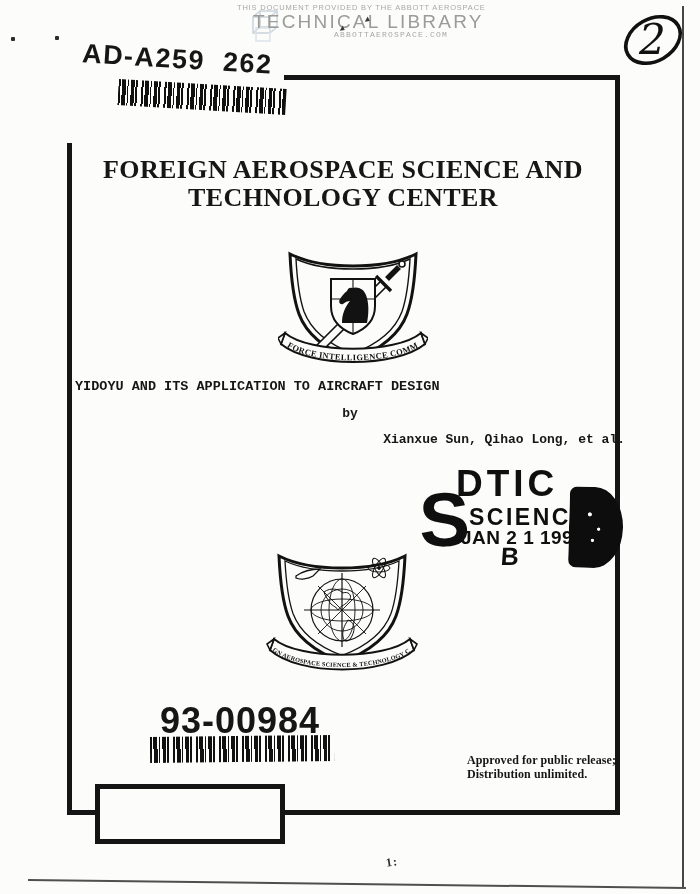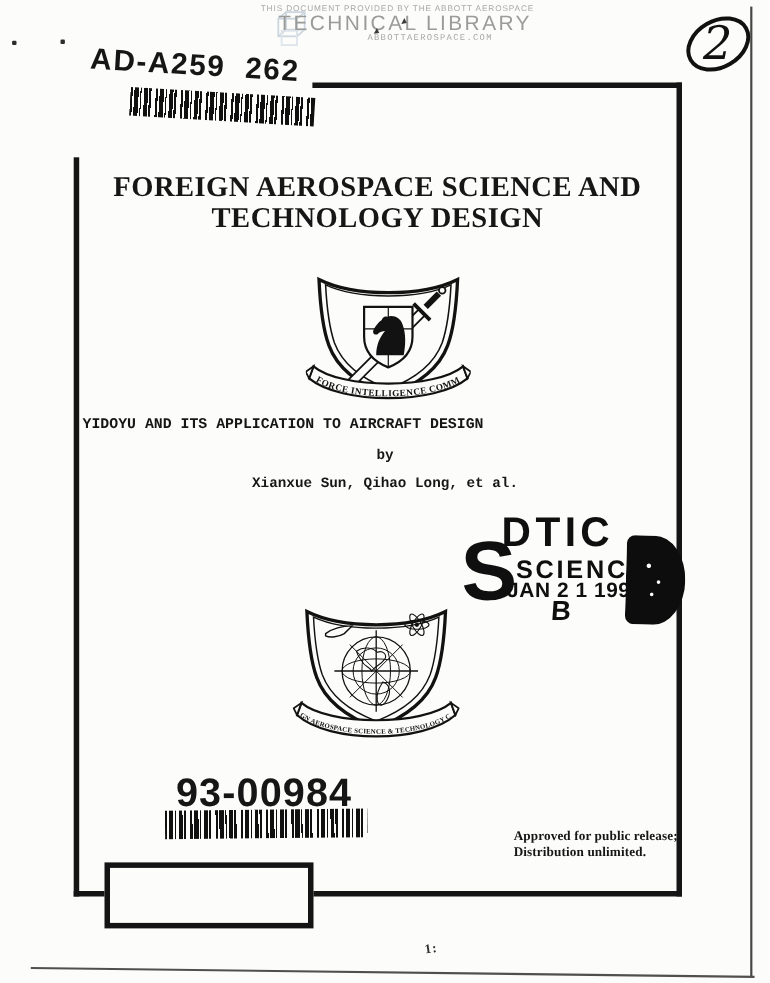--- a/index.html
+++ b/index.html
@@ -36,21 +36,21 @@
   .f-bottom{left:67px;top:810px;width:553px;height:5px;}
   .f-left{left:67px;top:143px;width:5px;height:672px;}
 
   .report-id{left:413px;top:85px;font-size:14px;letter-spacing:.2px;white-space:nowrap;}
 
   .center-title{left:70px;top:156px;width:546px;text-align:center;font-weight:bold;
                 font-size:26px;line-height:28px;letter-spacing:.4px;}
 
   .doc-title{left:75px;top:379px;width:550px;text-align:left;font-size:13.5px;font-weight:bold;white-space:nowrap;}
   .byline{left:75px;top:406px;width:550px;text-align:center;font-size:13px;font-weight:bold;}
-  .authors{left:75px;top:432px;width:550px;text-align:center;font-size:13px;font-weight:bold;white-space:nowrap;}
+  .authors{left:75px;top:432px;width:550px;text-align:right;font-size:13px;font-weight:bold;white-space:nowrap;}
 
   
   .dtic{color:#0f0f0f;}
   .st-s{left:419px;top:482px;font-size:76px;line-height:76px;font-weight:bold;transform:rotate(-2deg);}
   .st-name{left:456px;top:465px;font-size:37px;line-height:38px;font-weight:bold;letter-spacing:4px;transform:scaleY(1.02);}
   .st-electe{left:469px;top:505px;font-size:23px;line-height:24px;font-weight:bold;letter-spacing:2.5px;}
   .st-date{left:461px;top:528px;font-size:19px;line-height:20px;font-weight:bold;letter-spacing:.5px;white-space:nowrap;}
   .st-b{left:501px;top:543px;font-size:25px;line-height:26px;font-weight:bold;transform:skewX(-4deg);}
   .st-d{left:569px;top:487px;width:54px;height:81px;transform:rotate(1.5deg);
         border-radius:8px 30px 30px 8px / 8px 42px 42px 8px;
@@ -107,21 +107,21 @@
   <div class="abs barcode bc1"></div>
 
   <div class="abs frame f-top"></div>
   <div class="abs frame f-right"></div>
   <div class="abs frame f-bottom"></div>
   <div class="abs frame f-left"></div>
 
 
   <div class="abs serif center-title">
     <div>FOREIGN AEROSPACE SCIENCE AND</div>
-    <div>TECHNOLOGY DESIGN</div>
+    <div>TECHNOLOGY CENTER</div>
   </div>
 
   <svg class="abs" style="left:278px;top:246px;" width="150" height="126" viewBox="0 0 150 126">
     <g fill="none" stroke="#121212">
       <path d="M12,8 C28,16 50,20 75,20 C100,20 122,16 138,8 C137,30 135,52 129,68 C121,90 101,104 75,114 C49,104 29,90 21,68 C15,52 13,30 12,8 Z" stroke-width="3" fill="#fcfcfa"></path>
       <path d="M18,13 C32,19.5 52,23 75,23 C98,23 118,19.5 132,13 C131,32 129,51 124,65.5 C116.5,85.5 99,98.5 75,107.5 C51,98.5 33.5,85.5 26,65.5 C21,51 19,32 18,13 Z" stroke-width="1.4"></path>
       <path d="M37,101 L103,35 L108,41 L42,107 Z" stroke-width="1.6" fill="#fcfcfa"></path>
       <line x1="98" y1="30" x2="113" y2="45" stroke-width="3.4"></line>
       <line x1="109" y1="33" x2="121" y2="21" stroke-width="5.5"></line>
       <circle cx="124" cy="18" r="3" stroke-width="1.6" fill="#fcfcfa"></circle>

